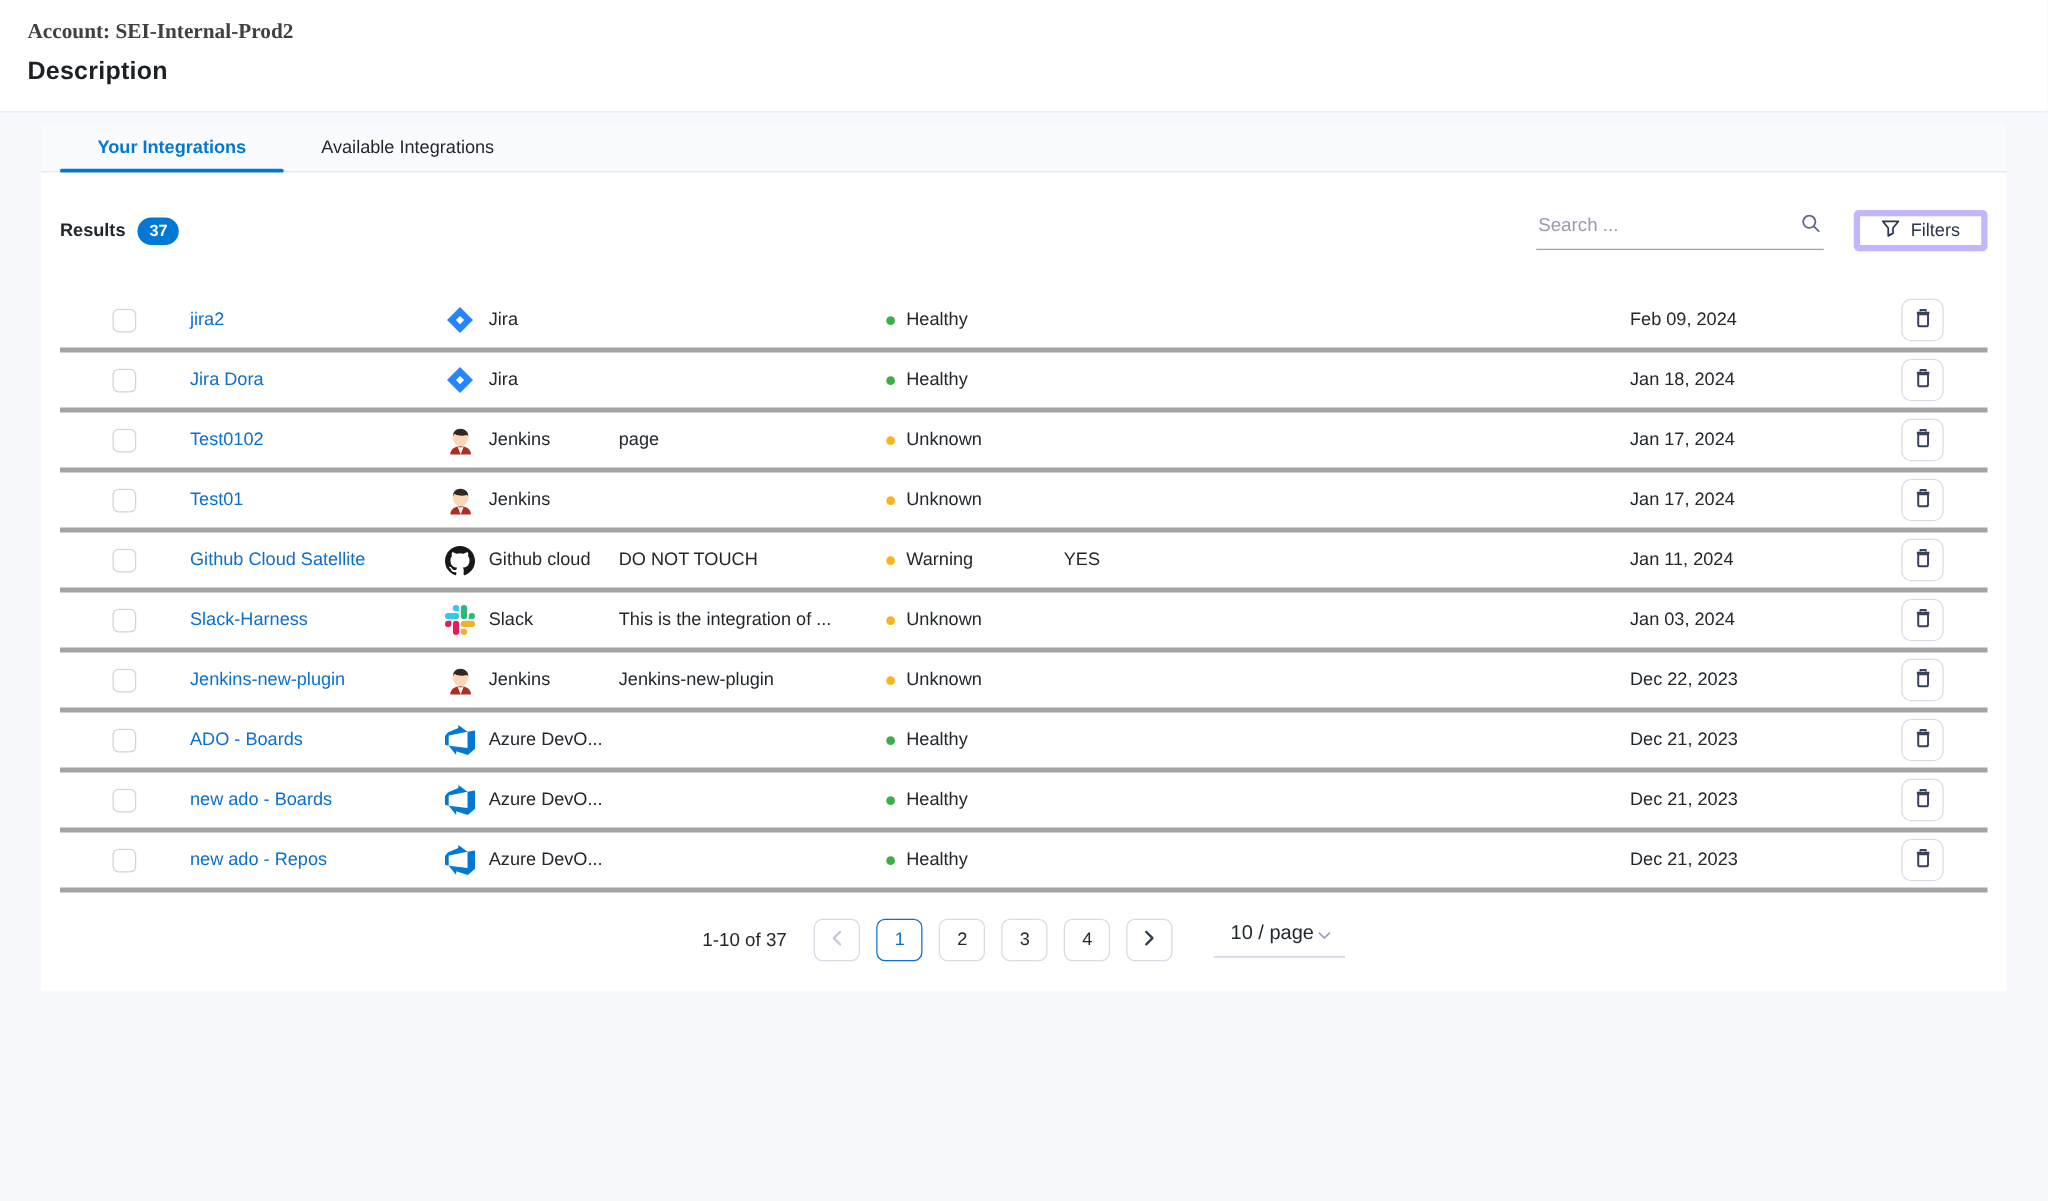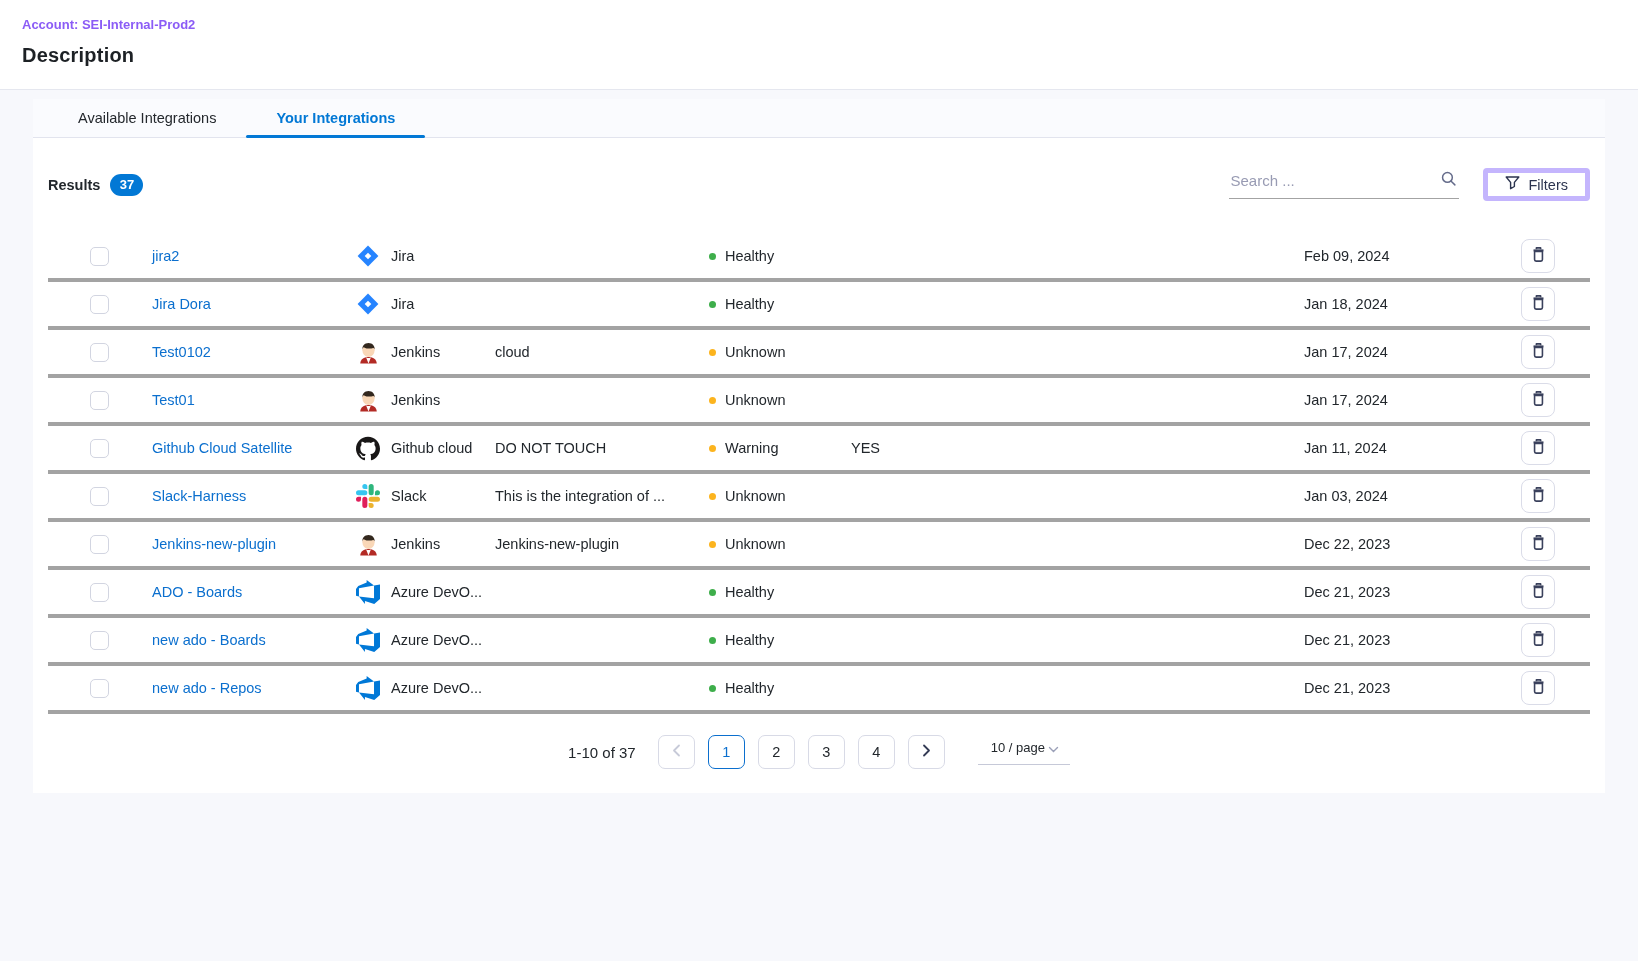--- a/index.html
+++ b/index.html
@@ -1,20 +1,20 @@
 <!DOCTYPE html>
 <html><head>
 <meta charset="utf-8">
 <style>
   * { margin:0; padding:0; box-sizing:border-box; }
   html,body { width:1638px; height:961px; background:#f7f8fc; font-family:"Liberation Sans", sans-serif; overflow:hidden; }
 
   
   .top-header { background:#fff; height:90px; padding:15px 0 0 22px; border-bottom:1px solid #e5e7ef; }
-  .account-link { color:#8b5cf6; font-size:13px; font-weight:600; text-decoration:none; display:inline-block; cursor:pointer; }
+  .account-link { color:#404040; font-size:17px; font-weight:600; text-decoration:none; display:inline-block; cursor:pointer;font-family:Liberation Serif, serif; }
   .page-title { font-size:20px; font-weight:700; color:#1d2125; margin-top:11px; letter-spacing:.2px; }
 
   
   .card { margin:9px 33px 0; }
   .tabbar { display:flex; align-items:stretch; height:39px; background:#fafbfe; border-bottom:1px solid #e2e4ee; padding-left:15px; }
   .tab { display:flex; align-items:center; padding:0 30px; font-size:14.5px; color:#24282d; cursor:pointer; position:relative; }
   .tab.active { color:#0278d5; font-weight:700; }
   .tab.active::after { content:""; position:absolute; left:0; right:0; bottom:-1px; height:3px; background:#0278d5; border-radius:2px; }
 
   .card-body { background:#fff; padding:30px 15px 24px 15px; }
@@ -49,36 +49,36 @@
   .app-icon svg { display:block; }
   .status-dot { width:7px; height:7px; border-radius:50%; flex:none; }
   .del-btn { width:34px; height:34px; border:1px solid #dadce8; border-radius:8px; background:#fff; display:flex; align-items:center; justify-content:center; cursor:pointer; margin-left:6px; }
 
   
   .pager { display:flex; align-items:center; justify-content:center; gap:13px; margin-top:21px; }
   .pager-range { font-size:15px; color:#22272c; margin-right:9px; }
   .pg-btn { min-width:37px; height:34px; border:1px solid #d8dae6; border-radius:7px; background:#fff; display:flex; align-items:center; justify-content:center; font-size:14.5px; color:#22272c; cursor:pointer; font-family:inherit; }
   .pg-btn.active { border:1.5px solid #0b6fce; color:#0b6fce; }
   .pg-btn.disabled { cursor:default; }
-  .size-select { display:flex; align-items:baseline; gap:3px; margin-left:20px; border-bottom:1px solid #c6c9d8; padding:0 11px 9px 13px; font-size:13px; color:#22272c; cursor:pointer; }
+  .size-select { display:flex; align-items:baseline; gap:3px; margin-left:20px; border-bottom:1px solid #c6c9d8; padding:0 11px 9px 13px; font-size:16px; color:#22272c; cursor:pointer; }
   .size-select svg { position:relative; top:1px; }
 </style>
 </head>
 <body>
 
 <div class="top-header">
   <a class="account-link">Account: SEI-Internal-Prod2</a>
   <div class="page-title">Description</div>
 </div>
 
 <div class="card">
 
   <div class="tabbar">
+    <div class="tab active">Your Integrations</div>
     <div class="tab">Available Integrations</div>
-    <div class="tab active">Your Integrations</div>
   </div>
 
   <div class="card-body">
 
     <div class="toolbar">
       <div class="results-wrap">
         <span class="results-label">Results</span>
         <span class="results-badge">37</span>
       </div>
       <div class="toolbar-spacer"></div>
@@ -180,21 +180,21 @@
               <span class="app-icon">
                 <svg width="23" height="24" viewBox="0 0 24 24">
                   <ellipse cx="12" cy="10.2" rx="6.4" ry="6.9" fill="#f9d7b7"></ellipse>
                   <path d="M5.7 9.6C5.2 5.5 8 2.6 12 2.6s6.9 3 6.3 6.9c-.1-1.1-.8-2-1.5-1.7-2.4 1-7 .8-9.3-.6-.9-.5-1.7.8-1.8 2.4z" fill="#33281e"></path>
                   <path d="M3.4 24c.2-4.4 3.7-6.7 8.6-6.7s8.4 2.3 8.6 6.7z" fill="#b32b25"></path>
                   <path d="M9.4 17.5 12 24l2.6-6.5c-.9 1-4.3 1-5.2 0z" fill="#fff"></path>
                 </svg>
               </span>
               <span>Jenkins</span>
             </div>
-            <div class="c-desc">cloud</div>
+            <div class="c-desc">page</div>
             <div class="c-status">
               <span class="status-dot" style="background: rgb(252, 180, 30);"></span>
               <span>Unknown</span>
             </div>
             <div class="c-sat"></div>
             <div class="c-tags"></div>
             <div class="c-upd">Jan 17, 2024</div>
             <div class="c-act">
               <button class="del-btn">
                 <span><svg width="17" height="17" viewBox="0 0 16 16">

